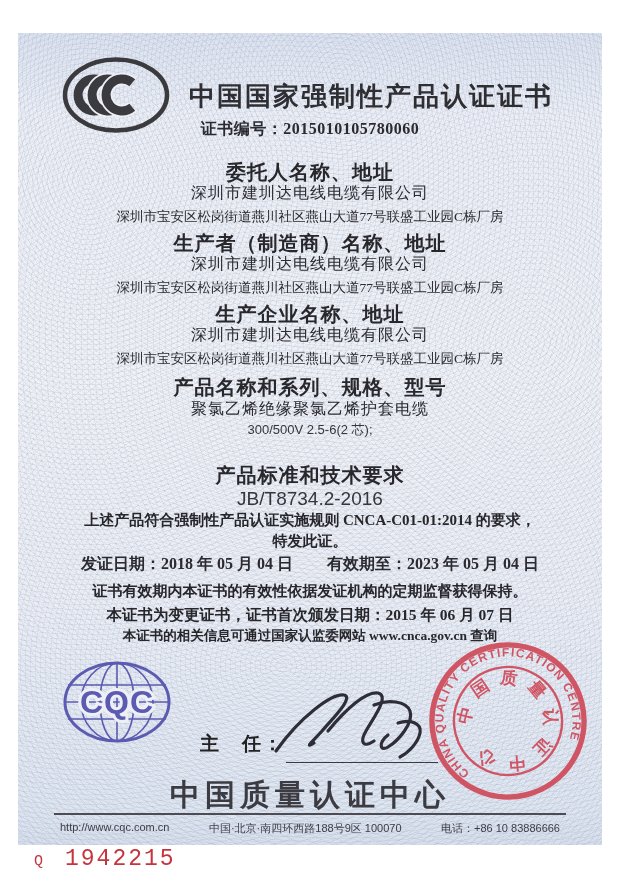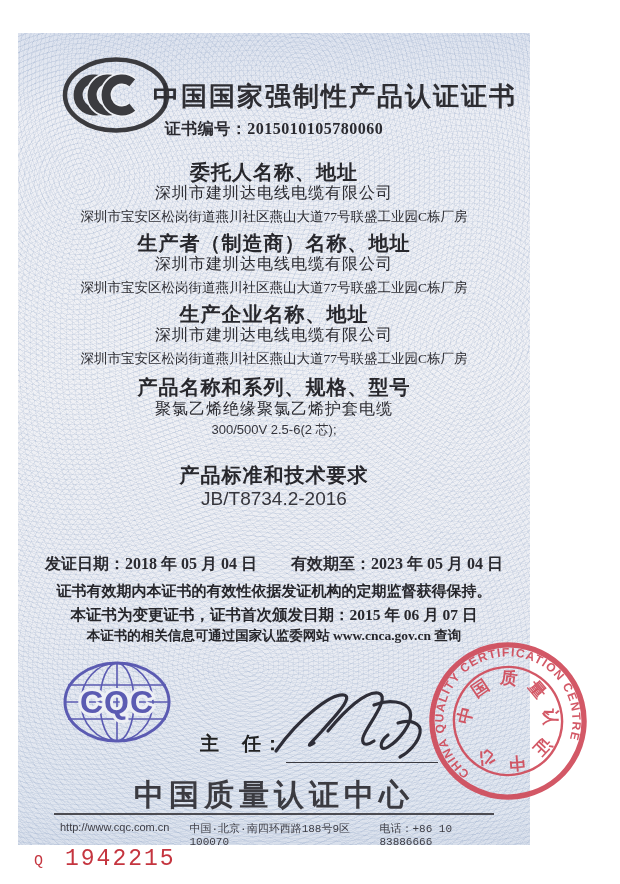--- a/index.html
+++ b/index.html
@@ -4,21 +4,21 @@
 <style>
   html,body{margin:0;padding:0;}
   body{
     width:620px;height:884px;position:relative;overflow:hidden;
     background:#ffffff;
     font-family:"Liberation Serif","DejaVu Serif",serif;
     color:#2a2a30;
   }
   
   .paper{
-    position:absolute;left:18px;top:33px;width:512px;height:812px;
+    position:absolute;left:18px;top:33px;width:584px;height:812px;
     background-color:#eef0f5;
     background-image:
       repeating-radial-gradient(circle at 12% 18%, rgba(120,145,185,.13) 0 1px, rgba(255,255,255,0) 1px 5px),
       repeating-radial-gradient(circle at 88% 38%, rgba(120,145,185,.11) 0 1px, rgba(255,255,255,0) 1px 6px),
       repeating-radial-gradient(circle at 45% 78%, rgba(120,145,185,.11) 0 1px, rgba(255,255,255,0) 1px 5px),
       repeating-radial-gradient(circle at 55% 5%, rgba(120,145,185,.12) 0 1px, rgba(255,255,255,0) 1px 4px),
       linear-gradient(180deg,#dce2ee 0%,#eceef4 10%,#f0f1f5 42%,#ebedf3 70%,#dfe5ef 96%,#d8dfeb 100%);
   }
   .abs{position:absolute;left:0;right:0;text-align:center;}
   .heading{font-size:20px;font-weight:bold;letter-spacing:1px;color:#27272c;}
@@ -34,21 +34,21 @@
   .cqc-wrap{position:absolute;left:44px;top:626px;width:110px;height:86px;}
   .director{position:absolute;left:182px;top:698px;font-size:19px;font-weight:bold;letter-spacing:2px;color:#222;}
   .sig-wrap{position:absolute;left:252px;top:646px;width:170px;height:90px;}
   .sig-line{position:absolute;left:268px;top:729px;width:152px;border-bottom:1.6px solid #3a3a40;}
   .stamp-wrap{position:absolute;left:408px;top:606px;width:164px;height:164px;transform:rotate(-14deg);opacity:.9;}
   
   .org-big{font-size:30px;font-weight:bold;letter-spacing:5px;color:#3b3b41;}
   .rule{position:absolute;left:36px;right:36px;top:780px;border-top:2px solid #4c4c52;}
   .footer-row{position:absolute;left:0;right:0;top:788px;display:flex;justify-content:space-between;
     padding:0 42px;font-size:11px;color:#3c3c44;font-family:"Liberation Sans","DejaVu Sans",sans-serif;gap:20px;}
-  .footer-row .cn{font-family:Liberation Mono, monospace;}
+  .footer-row .cn{font-family:Liberation Sans, sans-serif;}
   
   .serial{position:absolute;left:34px;top:846px;color:#c5353f;
     font-family:"Liberation Mono","DejaVu Sans Mono",monospace;display:flex;align-items:flex-end;}
   .serial .q{font-size:15px;margin-right:22px;padding-bottom:2px;}
   .serial .num{font-size:23px;letter-spacing:2px;}
 </style>
 </head>
 <body>
 
 <div class="paper">
@@ -85,20 +85,24 @@
 
   <div class="abs heading" style="top:341px;">产品名称和系列、规格、型号</div>
   <div class="abs body-line" style="top:366px;">聚氯乙烯绝缘聚氯乙烯护套电缆</div>
   <div class="abs models" style="top:388px;">
     <div>300/500V 2.5-6(2 芯);</div>
   </div>
 
   <div class="abs heading" style="top:429px;">产品标准和技术要求</div>
   <div class="abs models" style="top:452px;font-size:19px;">JB/T8734.2-2016</div>
 
+  <div class="abs note" style="top:477px;">
+    <div>上述产品符合强制性产品认证实施规则 CNCA-C01-01:2014 的要求，</div>
+    <div>特发此证。</div>
+  </div>
 
   <div class="abs" style="top:521px;font-size:16px;font-weight:bold;">
     <span>发证日期：</span><span>2018 年 05 月 04 日</span>
     <span style="display:inline-block;width:26px;"></span>
     <span>有效期至：</span><span>2023 年 05 月 04 日</span>
   </div>
 
   <div class="abs note" style="top:548px;font-size:15px;">证书有效期内本证书的有效性依据发证机构的定期监督获得保持。</div>
   <div class="abs note" style="top:571px;font-size:15.5px;">本证书为变更证书，证书首次颁发日期：2015 年 06 月 07 日</div>
   <div class="abs note" style="top:594px;font-size:13.5px;">本证书的相关信息可通过国家认监委网站 www.cnca.gov.cn 查询</div>

